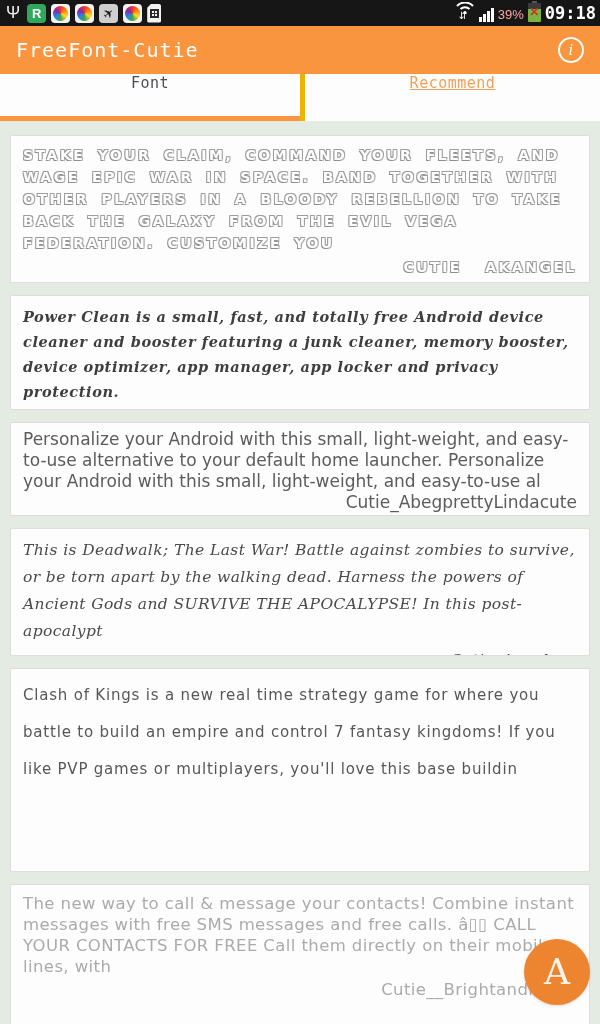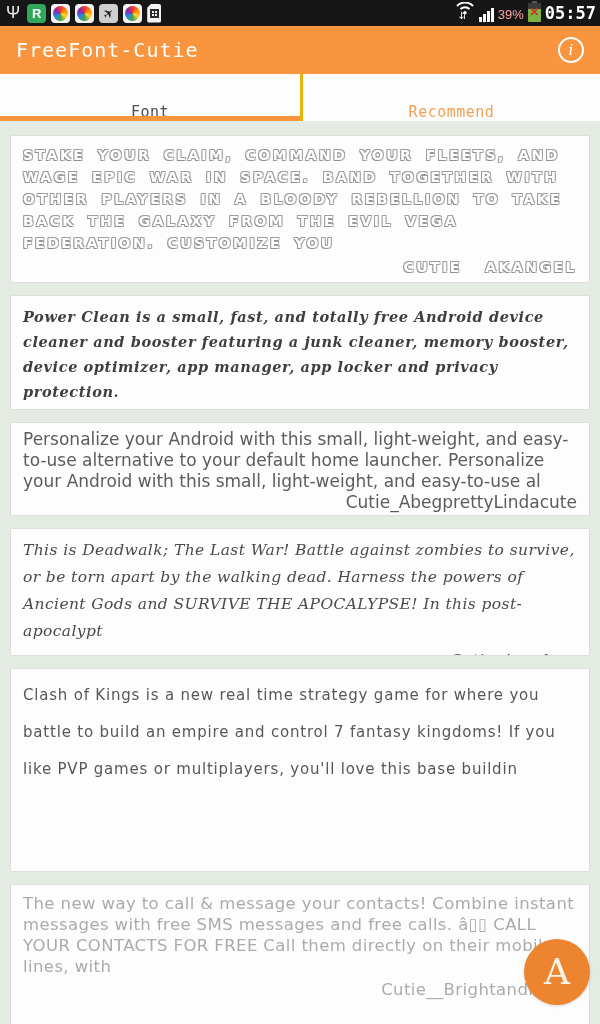--- a/index.html
+++ b/index.html
@@ -48,25 +48,25 @@
             display:flex; align-items:center; padding:0 16px; }
   .appbar-title { color:#fff; font-size:20px; letter-spacing:1px;
                   font-family:"DejaVu Sans Mono", monospace; }
   .info-btn { margin-left:auto; width:26px; height:26px; border:2px solid #fdfdfd; border-radius:50%;
               color:#fdfdfd; display:flex; align-items:center; justify-content:center;
               font-size:15px; font-family:"DejaVu Serif", serif; font-style:italic; }
 
   
   .tabbar { position:absolute; top:74px; left:0; width:600px; height:47px; background:#fdfdfd;
             display:flex; }
-  .tab { width:300px; height:47px; display:flex; align-items:flex-end; justify-content:center;
+  .tab { width:300px; height:47px; display:flex; align-items:flex-start; justify-content:center;
          font-size:15px; letter-spacing:0.5px; position:relative;
          font-family:"DejaVu Sans Mono", monospace; }
   .tab.active { color:#4d4d56; }
-  .tab.inactive { color:#f2a055; border-left:3px solid #eab308; }
+  .tab.inactive { color:#f2a055; border-left:5px solid #eab308;text-decoration:underline; }
   .tab-indicator { position:absolute; left:0; bottom:0; width:300px; height:5px; background:#f8953e; }
 
   
   .content { position:absolute; top:121px; left:0; width:512px; height:903px;
              background:#e3ebe3; padding:14px 10px 0 10px; }
   .card { width:580px; background:#fdfdfd; border:1px solid #ddded9; border-radius:1px;
           margin-bottom:12px; padding:8px 12px; overflow:hidden; }
   .fname { display:block; text-align:right; }
 
   
@@ -148,21 +148,21 @@
         <i style="height:5px"></i>
           <i style="height:8px"></i>
           <i style="height:11px"></i>
           <i style="height:14px"></i>
       </span>
       <span class="pct">39%</span>
       <span class="batt">
         <span class="cap"></span>
         <span class="x">✕</span>
       </span>
-      <span class="clock">05:57</span>
+      <span class="clock">09:18</span>
     </div>
   </div>
 
   <div class="appbar">
     <span class="appbar-title">FreeFont-Cutie</span>
     <span class="info-btn">i</span>
   </div>
 
   <div class="tabbar">
     <div class="tab active">

